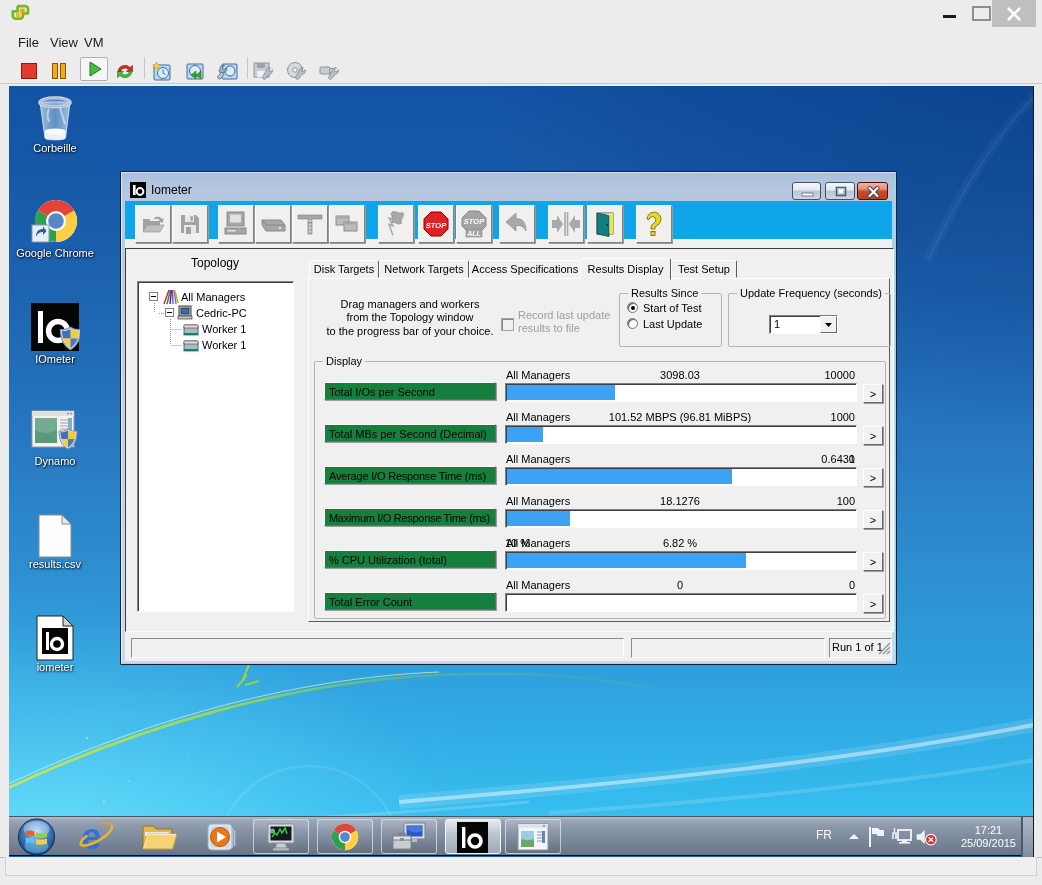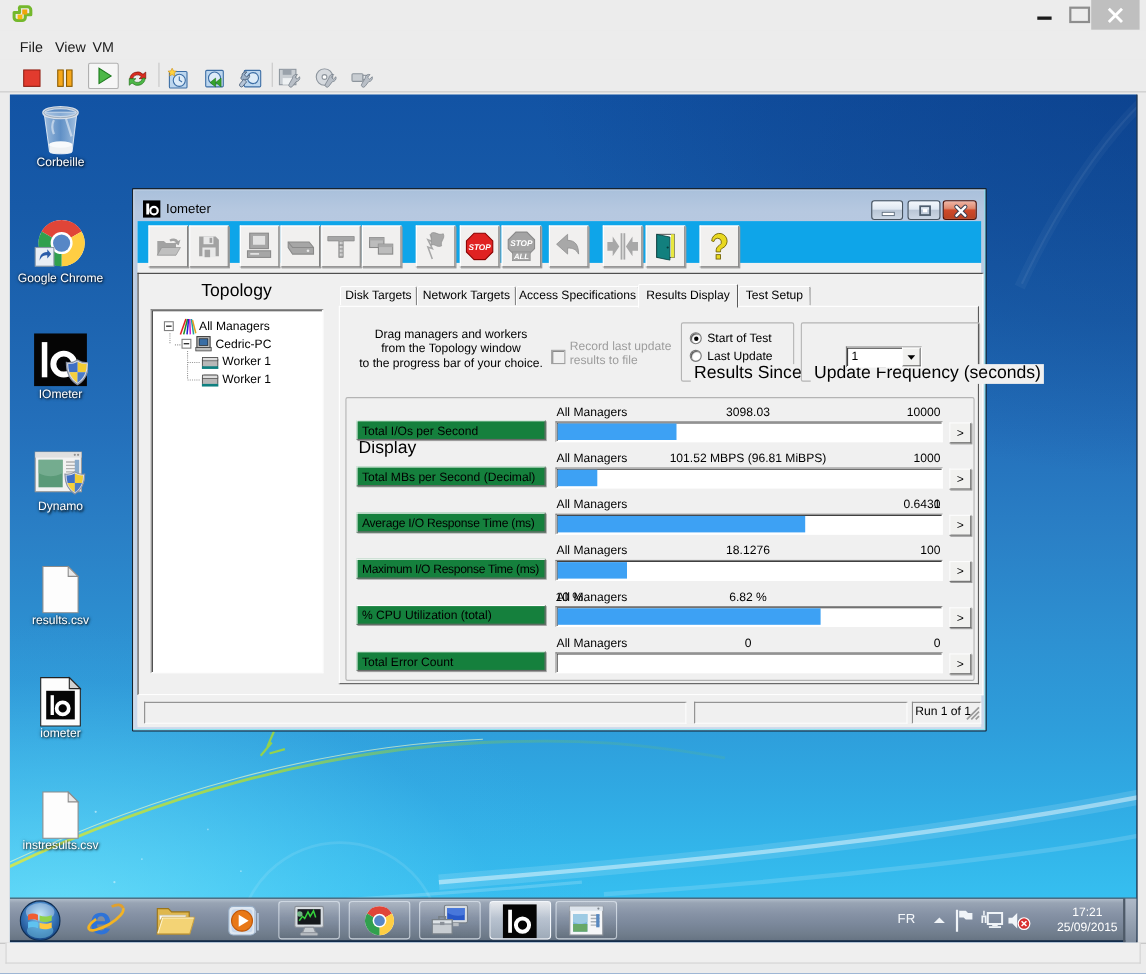--- a/index.html
+++ b/index.html
@@ -58,32 +58,32 @@
 .capbtn.min, .capbtn.max { background:linear-gradient(to bottom, #f4f8fc 0%, #dfe8f2 45%, #b9c6d6 50%, #ccd7e4 100%); }
 .capbtn.close { background:linear-gradient(to bottom, #f0b6a6 0%, #e08a70 40%, #cf4a2a 50%, #c44526 75%, #b84323 100%); border-color:#4d1006; }
 #iow-body { position:absolute; left:4px; top:29px; right:4px; bottom:5px; background:#f0f0f0; }
 
 #iotb { position:absolute; left:0; top:0; right:0; height:38px; background:#0ea5e9;font-style:italic; }
 .iobtn { position:absolute; top:4px; width:36px; height:38px; background:#f1f0ef;
   border:1px solid; border-color:#ffffff #828282 #828282 #ffffff; box-shadow:1px 1px 0 #9a9a9a; }
 .iobtn svg { position:absolute; left:50%; top:50%; transform:translate(-50%,-50%); }
 
 #ioclient { position:absolute; left:0px; top:47px; height:384px; width:769px; background:#f0f0f0; border:1px solid; border-color:#3e3e3e #fff #fff #3e3e3e; }
-#topol-lbl { position:absolute; left:10px; top:7px; width:158px; text-align:center; font-size:16px; color:#000; }
+#topol-lbl { position:absolute; left:10px; top:7px; width:158px; text-align:center; font-size:12px; color:#000; }
 #tree { position:absolute; left:11px; top:32px; width:157px; height:331px; background:#fff; border:1px solid; border-color:#828282 #fdfdfd #fdfdfd #828282; box-shadow:inset 1px 1px 0 #404040; font-size:12px; }
 .trow { position:absolute; height:13px; font-size:11px; white-space:nowrap; }
 .expbox { position:absolute; width:9px; height:9px; background:#fff; border:1px solid #808080; }
 .expbox:after { content:""; position:absolute; left:1px; top:3px; width:5px; height:1px; background:#000; }
 
 #tabs { position:absolute; left:0px; top:0px; font-size:11px; color:#000; }
 .tab { position:absolute; top:11px; height:18px; background:#f0f0f0; border:1px solid; border-color:#fff #5a5a5a transparent #fff; border-top-left-radius:2px; border-top-right-radius:2px; text-align:center; padding-top:2px; white-space:nowrap; }
 .tab.sel { top:9px; height:22px; z-index:3; padding-top:4px; }
 #tabpanel { position:absolute; left:182px; top:29px; width:582px; height:344px; background:#f0f0f0; border:1px solid; border-color:#fff #5a5a5a #5a5a5a #fff; }
 .groupbox { position:absolute; border:1px solid #b4b4b4; border-radius:2px; }
-.groupbox .glbl { position:absolute; top:-7px; left:8px; background:#f0f0f0; padding:0 3px; font-size:16px; white-space:nowrap;margin-top:44px; }
+.groupbox .glbl { position:absolute; top:-7px; left:8px; background:#f0f0f0; padding:0 3px; font-size:11px; white-space:nowrap; }
 
 .sunken { background:#fff; border:1px solid; border-color:#7f7f7f #fff #fff #7f7f7f; box-shadow:inset 1px 1px 0 #404040; }
 
 .rowbtn { position:absolute; left:15px; width:172px; height:18px; background:#15803d; border:1px solid; border-color:#fdfdfd #6a6a6a #6a6a6a #fdfdfd; box-shadow:1px 1px 0 #9b9b9b; font-size:11px; text-align:left; padding:3px 0 0 4px; white-space:nowrap; overflow:hidden; }
 .track { position:absolute; left:196px; width:352px; height:19px; background:#fff; border:1px solid; border-color:#7f7f7f #fff #fff #7f7f7f; box-shadow:inset 1px 1px 0 #404040; }
 .fill { position:absolute; left:1px; top:1px; bottom:1px; background:#3da1f4; }
 .morebtn { position:absolute; left:554px; width:20px; height:19px; background:#f1f1ef; border:1px solid; border-color:#fdfdfd #6a6a6a #6a6a6a #fdfdfd; box-shadow:1px 1px 0 #9b9b9b; font-size:11px; text-align:center; padding-top:3px; }
 .rlabel { position:absolute; font-size:11px; color:#000; white-space:nowrap; }
 
 #iostatus { position:absolute; left:0; top:431px; right:0; height:29px; background:#f0f0f0; }
@@ -286,27 +286,20 @@
   <div class="dicon" style="left:1px;top:529px">
     <svg width="44" height="46" viewBox="0 0 44 46" style="margin:0 auto;display:block">
       <path d="M4 1 L30 1 L40 11 L40 45 L4 45 z" fill="#fdfdfd" stroke="#222"></path>
       <path d="M30 1 L30 11 L40 11 z" fill="#d0d0d0" stroke="#222"></path>
       <rect x="9" y="13" width="26" height="26" fill="#050505"></rect>
       <rect x="13" y="17" width="3" height="18" fill="#fff"></rect>
       <circle cx="24" cy="29" r="5.5" fill="none" stroke="#fff" stroke-width="3.4"></circle>
     </svg>
     <span class="lbl">iometer</span>
   </div>
-  <div class="dicon" style="left:1px;top:633px">
-    <svg width="40" height="44" viewBox="0 0 40 44" style="margin:0 auto;display:block">
-      <path d="M4 1 L27 1 L36 10 L36 43 L4 43 z" fill="#fdfdfd" stroke="#8c8c8c"></path>
-      <path d="M27 1 L27 10 L36 10 z" fill="#e8e8e8" stroke="#8c8c8c"></path>
-    </svg>
-    <span class="lbl">instresults.csv</span>
-  </div>
 
   <div id="iow">
     <div id="iow-title">
       <svg class="abs" style="left:5px;top:7px" width="16" height="16">
           <rect width="16" height="16" fill="#000"></rect>
           <rect x="3" y="3" width="2.6" height="10" fill="#fff"></rect>
           <circle cx="10" cy="9.5" r="3.4" fill="none" stroke="#fff" stroke-width="2"></circle>
         </svg>
       <div class="txt">Iometer</div>
       <div class="capbtn min" style="left:667px;width:29px"><svg width="29" height="18">

